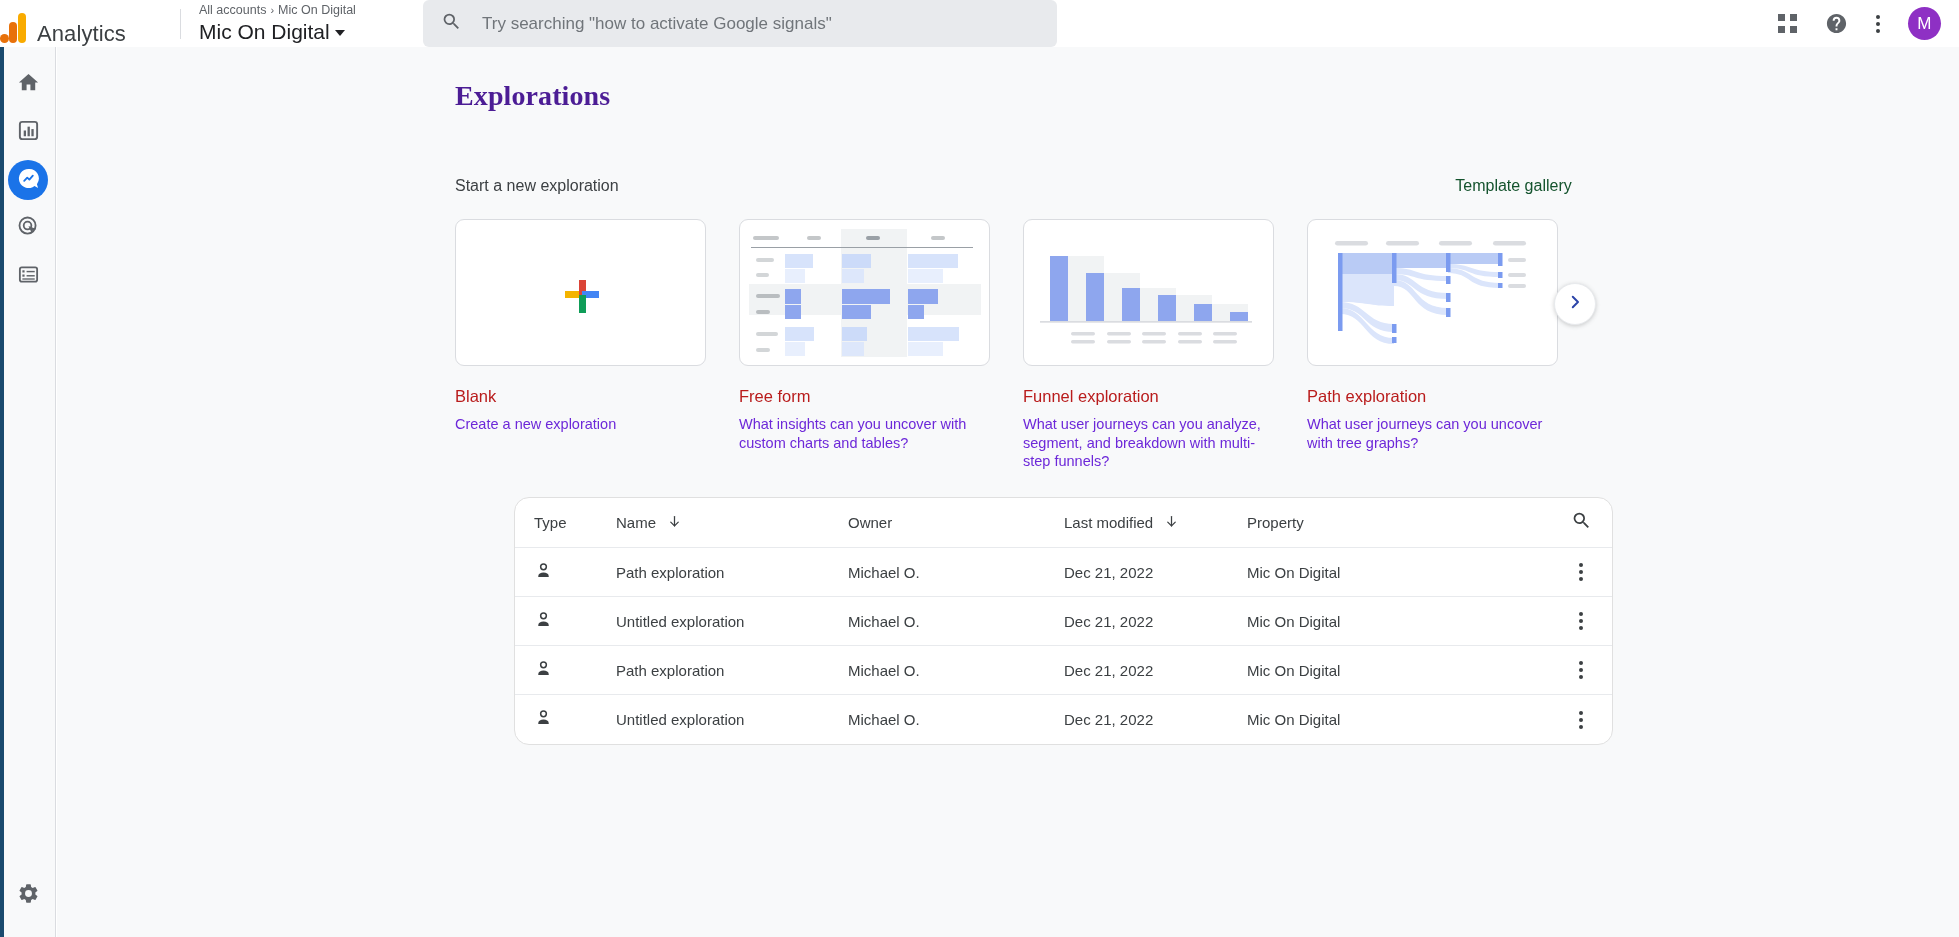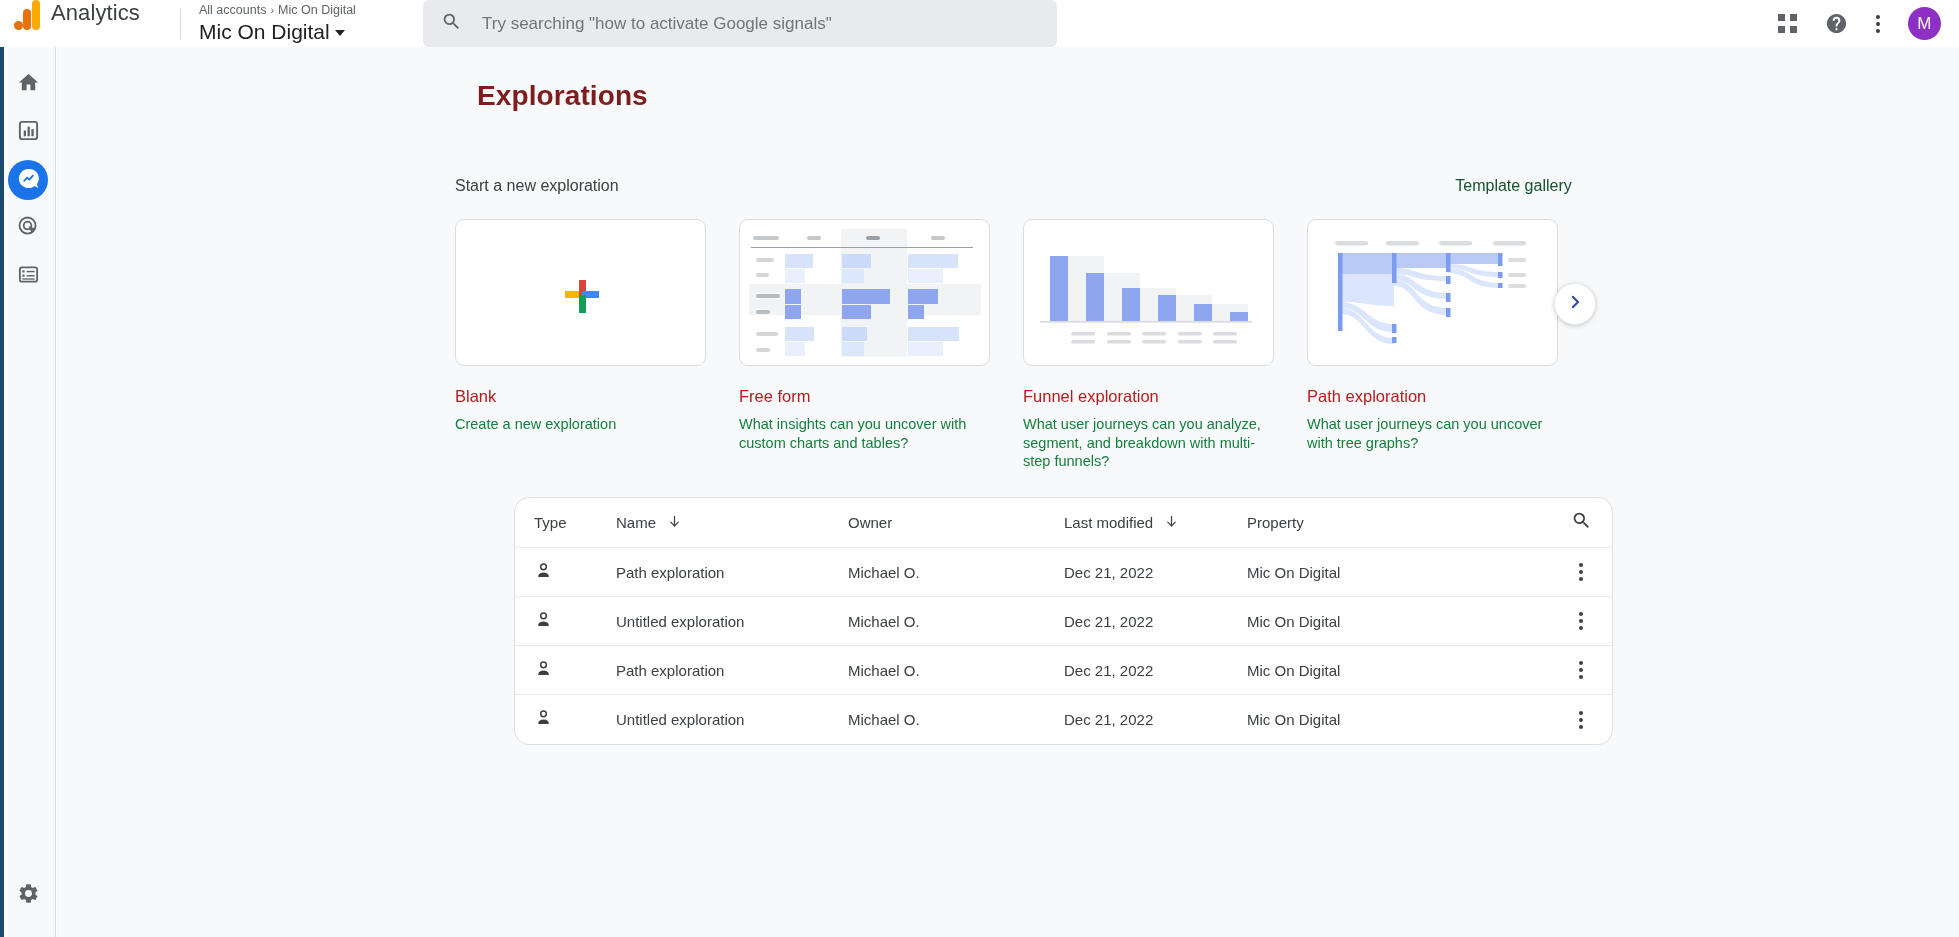--- a/index.html
+++ b/index.html
@@ -12,23 +12,23 @@
 
   
   #topbar {
     position: absolute; top: 0; left: 0;
     width: 1959px; height: 47px;
     background: #ffffff;
     display: flex; align-items: center;
     z-index: 20;
   }
   #logo-block {
-    display: flex; align-items: flex-start;
+    display: flex; align-items: flex-end;
     width: 178px; height: 47px;
-    padding-left: 14px;
+    padding-left: 0;
   }
   .ga-logo { display: block; margin-right: 11px; }
   #brand-name {
     font-size: 22px; color: #3c4043; letter-spacing: .1px;
     white-space: nowrap;
   }
   #topbar-divider {
     width: 1px; height: 30px; background: #dadce0; margin: 0 0 0 2px;
   }
   #account-block {
@@ -105,22 +105,22 @@
   }
   #rail-gear { position: absolute; bottom: 18px; left: 0; }
 
   
   #content {
     position: absolute; left: 57px; top: 47px;
     width: 1902px; height: 890px;
     background: #f8f9fa; overflow: hidden;
   }
   #page-title {
-    position: absolute; left: 420px; top: 33px;
-    font-size: 28px; color: #7f1d1d; letter-spacing: .1px;
+    position: absolute; left: 398px; top: 33px;
+    font-size: 28px; color: #4c1d95; letter-spacing: .1px; font-family: Liberation Serif, serif;
   }
   #section-label {
     position: absolute; left: 398px; top: 130px;
     font-size: 16px; color: #3c4043;
   }
   #template-gallery {
     position: absolute; left: 1375px; top: 130px;
     width: 163px; text-align: center;
     font-size: 16px; color: #14532d; cursor: pointer;
   }
@@ -129,21 +129,21 @@
   #cards { position: absolute; left: 398px; top: 172px; display: flex; gap: 33px; }
   .card { width: 251px; }
   .thumb {
     width: 251px; height: 147px;
     background: #ffffff;
     border: 1px solid #dadce0; border-radius: 9px;
     overflow: hidden; cursor: pointer; position: relative;
   }
   .card-title { margin-top: 21px; font-size: 16.5px; color: #b91c1c; }
   .card-desc {
-    margin-top: 9px; font-size: 14.5px; color: #15803d;
+    margin-top: 9px; font-size: 14.5px; color: #6d28d9;
     line-height: 18.5px;
   }
   #carousel-next {
     position: absolute; left: 1497px; top: 236px;
     width: 42px; height: 42px; border-radius: 50%;
     background: #ffffff; border: 1px solid #e8eaed;
     box-shadow: 0 1px 4px rgba(60,64,67,.26);
     display: flex; align-items: center; justify-content: center;
     cursor: pointer; z-index: 6;
   }

